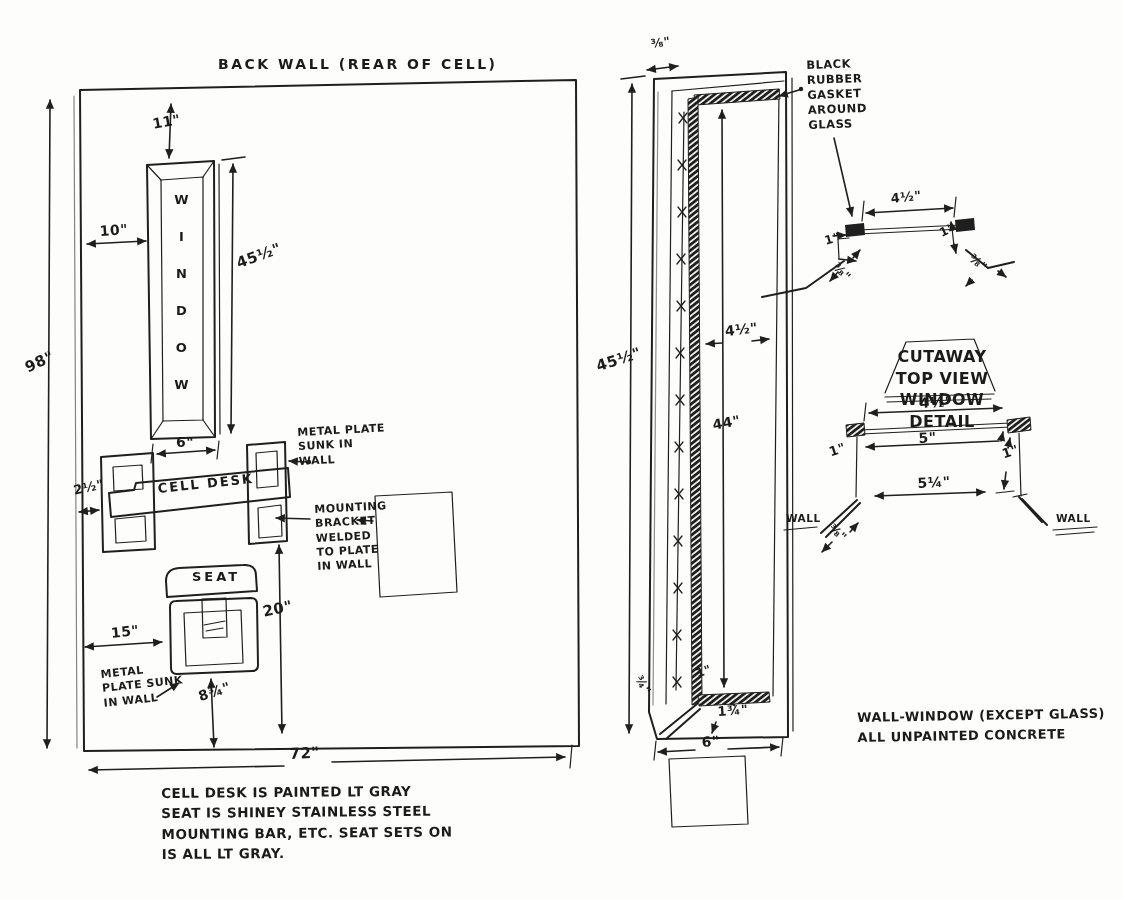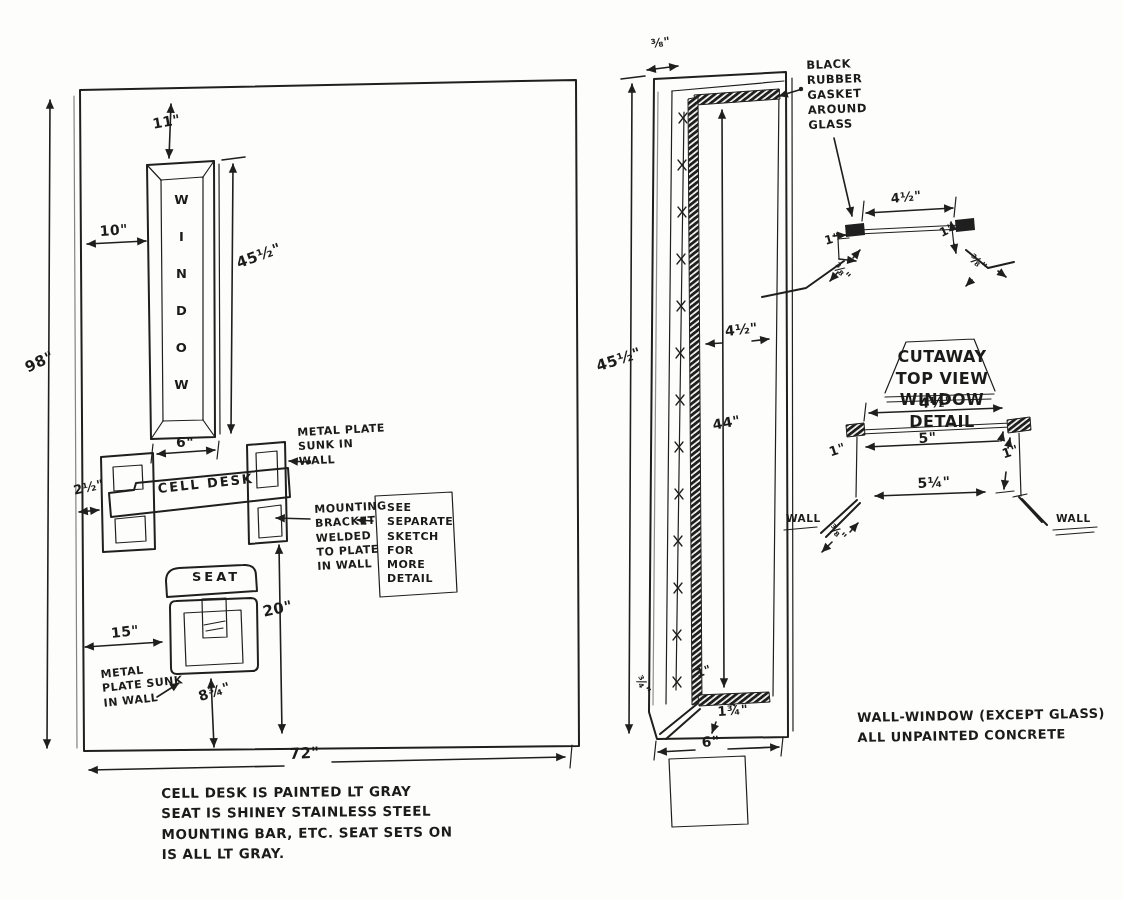--- a/index.html
+++ b/index.html
@@ -186,44 +186,39 @@
     <line class="ink thin" x1="784" y1="530" x2="817" y2="527"></line>
     <line class="ink dim" x1="832" y1="542" x2="822" y2="552" marker-end="url(#ah)"></line>
     <line class="ink dim" x1="850" y1="532" x2="858" y2="523" marker-end="url(#ah)"></line>
     <path class="ink" d="M1022,499 L1047,525 M1019,497 L1042,522"></path>
     <line class="ink thin" x1="1013" y1="497" x2="1027" y2="494"></line>
     <line class="ink thin" x1="1053" y1="530" x2="1097" y2="527"></line>
     <line class="ink thin" x1="1056" y1="535" x2="1094" y2="532"></line>
   </g>
 </svg>
 
+<div class="lbl s14" style="left:218px;top:55px;letter-spacing:2.5px;">BACK WALL (REAR OF CELL)</div>
 
 <div class="lbl s15" style="left:22px;top:360px;transform:rotate(-25deg);">98"</div>
 <div class="lbl s14" style="left:151px;top:115px;transform:rotate(-10deg);">11"</div>
 <div class="lbl s14" style="left:99px;top:222px;transform:rotate(-4deg);">10"</div>
 <div class="lbl vert" style="left:172px;top:192px;">WINDOW</div>
 <div class="lbl s15" style="left:234px;top:255px;transform:rotate(-20deg);">45½"</div>
 <div class="lbl s14" style="left:176px;top:433px;">6"</div>
 
 <div class="lbl s13" style="left:157px;top:481px;letter-spacing:2px;transform:rotate(-6deg);">CELL DESK</div>
 <div class="lbl s13" style="left:72px;top:483px;transform:rotate(-12deg);">2½"</div>
 <div class="lbl s11" style="left:297px;top:426px;transform:rotate(-3deg);">METAL PLATE
 SUNK IN
 WALL</div>
 <div class="lbl s11" style="left:314px;top:503px;transform:rotate(-3deg);">MOUNTING
 BRACKET
 WELDED
 TO PLATE
 IN WALL</div>
-<div class="lbl s11" style="left:387px;top:501px;">SEE
-SEPARATE
-SKETCH
-FOR
-MORE
-DETAIL</div>
 <div class="lbl s15" style="left:261px;top:603px;transform:rotate(-12deg);">20"</div>
 
 <div class="lbl s13" style="left:192px;top:569px;letter-spacing:3px;">SEAT</div>
 <div class="lbl s14" style="left:110px;top:624px;transform:rotate(-6deg);">15"</div>
 <div class="lbl s11" style="left:100px;top:668px;transform:rotate(-6deg);">METAL
 PLATE SUNK
 IN WALL</div>
 <div class="lbl s14" style="left:196px;top:688px;transform:rotate(-18deg);">8¾"</div>
 <div class="lbl s15" style="left:289px;top:745px;transform:rotate(-3deg);">72"</div>
 <div class="lbl" style="left:161px;top:783px;font-size:13.5px;line-height:1.5;transform:rotate(-0.5deg);">CELL DESK IS PAINTED LT GRAY

